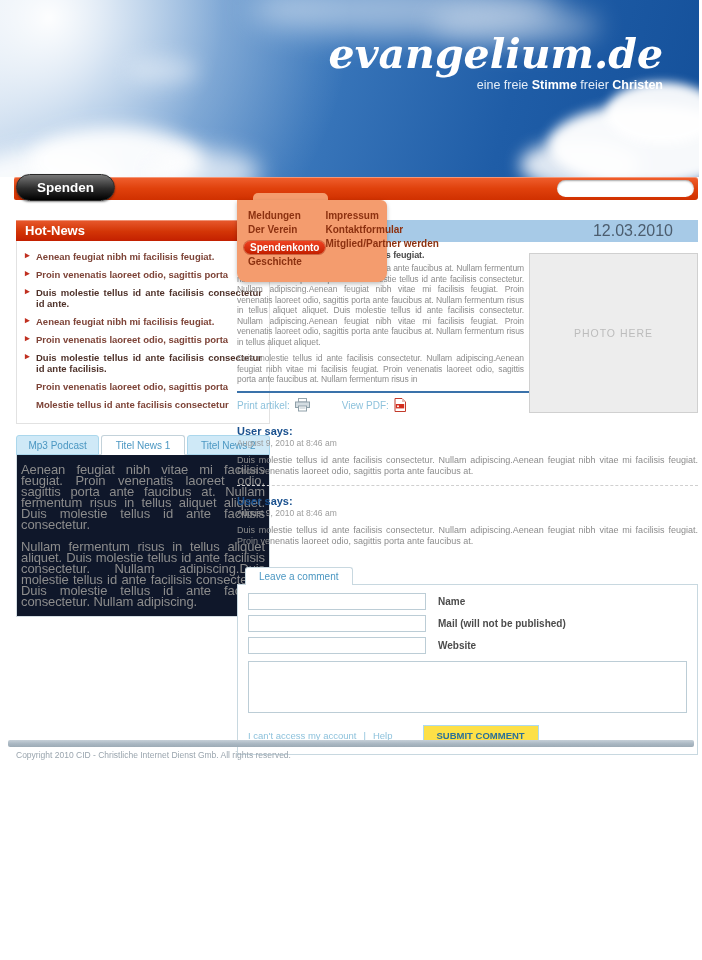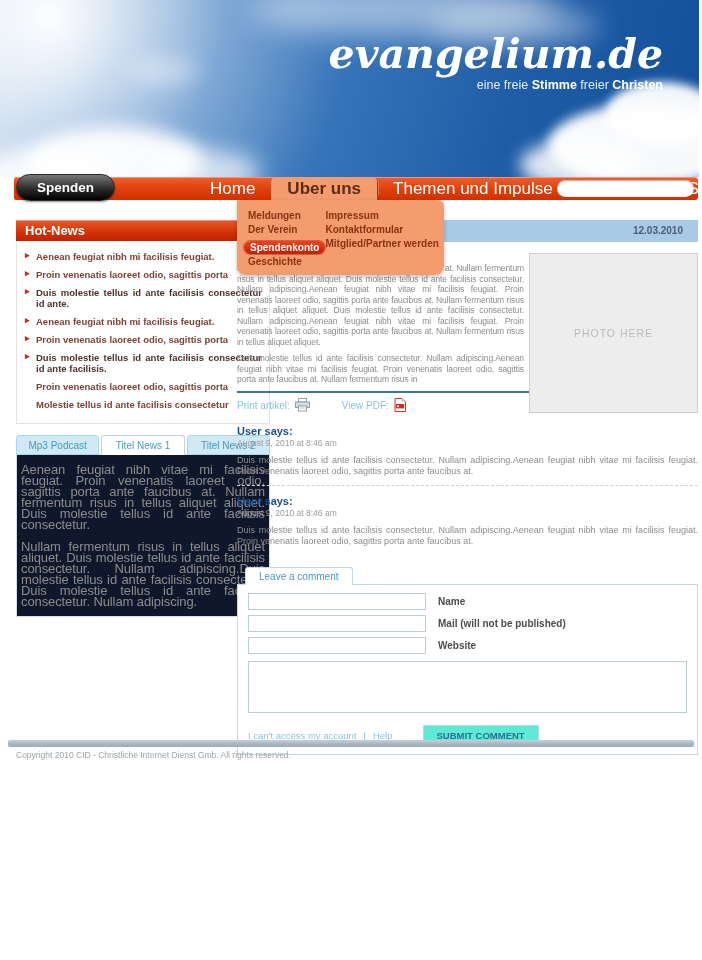--- a/index.html
+++ b/index.html
@@ -43,21 +43,21 @@
     position:absolute; left:2px; top:-3px; height:27px; min-width:92px;
     padding:0 20px; line-height:26px; text-align:center;
     background:linear-gradient(#777 0%, #2b2b2b 55%, #000 100%);
     border:1px solid #2a2a2a; border-radius:14px;
     color:#fff; font-size:13.5px; font-weight:bold; cursor:pointer;
     box-shadow:0 1px 2px rgba(0,0,0,.45);
   }
   .nav-items { position:absolute; left:180px; top:0; height:23px; display:flex; }
   .nav-item {
     position:relative; padding:0 16px; line-height:23px; color:#fff;
-    font-size:17px; cursor:pointer; white-space:nowrap;
+    font-size:10px; cursor:pointer; white-space:nowrap;margin-top:16px;
   }
   .nav-item + .nav-item::before {
     content:""; position:absolute; left:0; top:5px; bottom:5px; width:1px;
     background:rgba(120,20,0,.55); box-shadow:1px 0 0 rgba(255,255,255,.28);
   }
   .nav-item.tab-active {
     background:#f49c6e; color:#5c2c12; font-weight:bold;
     border-radius:5px 5px 0 0;
   }
   .nav-item.tab-active::before { display:none; }
@@ -65,24 +65,24 @@
     position:absolute; right:4px; top:3px; width:137px; height:17px;
     background:#fff; border-radius:9px; display:flex; align-items:center;
     box-shadow: inset 0 1px 2px rgba(0,0,0,.35); overflow:hidden;
   }
   .search input { flex:1; border:none; outline:none; background:transparent;
     height:100%; padding:0 8px; font-size:10px; color:#555; }
   .search-sep { width:1px; height:11px; background:#d8d8d8; }
 
   
   .dropdown {
-    position:absolute; left:237px; top:200px; width:207px;
+    position:absolute; left:237px; top:200px; width:150px;
     background:#f49c6e; border-radius:0 6px 9px 9px;
     box-shadow:0 2px 4px rgba(0,0,0,.25);
-    padding:9px 8px 6px 11px; display:flex; z-index:30;
+    padding:9px 8px 13px 11px; display:flex; z-index:30;
   }
   .dd-col1 { width:80px; }
   .dd-col2 { flex:1; }
   .dd-item { font-size:10px; font-weight:bold; color:#8c3110;
     line-height:13px; margin-bottom:1px; cursor:pointer; white-space:nowrap; }
   .dd-item.hl { display:inline-block; background:linear-gradient(#f04222,#c22000);
     color:#fff; border-radius:8px; padding:0 6px; margin-left:-4px;
     box-shadow:0 0 0 1px rgba(150,20,0,.4); }
 
   
@@ -107,22 +107,22 @@
   .tab.active { background:#fff; border-color:#c3d2da; border-bottom-color:#fff;
     position:relative; z-index:2; }
   .tab-box { border:1px solid #d4dde2; margin-top:-1px; background:#0f172a;
     padding:9px 4px; font-size:13px; letter-spacing:-0.1px; color:#8c8c8c;
     line-height:11px; text-align:justify; }
   .tab-box p + p { margin-top:11px; }
 
   
   .main { position:absolute; left:237px; top:220px; width:461px; }
   .title-bar { height:22px; background:#a7cae7; position:relative; }
-  .title-bar .date { position:absolute; right:15px; top:0; line-height:22px;
-    font-size:10px; color:#4c5d6e;font-weight:bold; }
+  .title-bar .date { position:absolute; right:25px; top:0; line-height:22px;
+    font-size:16px; color:#4c5d6e; }
   .article { position:relative; margin-top:8px; min-height:128px; }
   .article-text { width:287px; font-size:8.5px; letter-spacing:-0.1px;
     line-height:10.5px; color:#8c8c8c; text-align:justify; }
   .article-text h3 { font-size:9px; color:#4a4a4a; line-height:11px; margin-bottom:2px; }
   .article-text p { margin-bottom:6px; }
   .photo { position:absolute; right:0; top:3px; width:169px; height:160px;
     background:#ededed; border:1px solid #d0d0d0;
     display:flex; align-items:center; justify-content:center;
     color:#bcbcbc; font-size:10.5px; letter-spacing:1px; }
   .print-row { border-top:2px solid #3a72aa; margin-top:4px; padding-top:5px;
@@ -149,21 +149,21 @@
   .frow input { width:178px; height:17px; border:1px solid #bccdd6;
     font-size:10px; padding:0 4px; color:#555; outline:none; }
   .frow label { margin-left:12px; font-size:10px; font-weight:bold; color:#4c4c4c; }
   .form-box textarea { width:100%; height:52px; border:1px solid #bccdd6;
     resize:none; margin-top:2px; font-size:10px; padding:3px 4px; outline:none;
     font-family:"Liberation Sans", sans-serif; }
   .fbottom { display:flex; align-items:center; margin-top:8px;
     font-size:9.5px; color:#8ec2dc; }
   .fbottom .flink { cursor:pointer; }
   .fbottom .sep { margin:0 7px; }
-  .submit-btn { margin-left:30px; background:#5eead4; border:1px solid #aedaee;
+  .submit-btn { margin-left:30px; background:#fde047; border:1px solid #aedaee;
     padding:4px 13px; font-size:9.5px; font-weight:bold; color:#2c7097;
     cursor:pointer; font-family:"Liberation Sans", sans-serif; }
 
   
   .footer-bar { position:absolute; left:8px; top:740px; width:686px; height:7px;
     background:linear-gradient(#c6d0d8 0%, #a9b7c2 55%, #9dabb6 100%);
     border-radius:2px; }
   .copyright { position:absolute; left:16px; top:750px; font-size:8.5px; color:#9aa5ae; }
 </style>
 </head>

